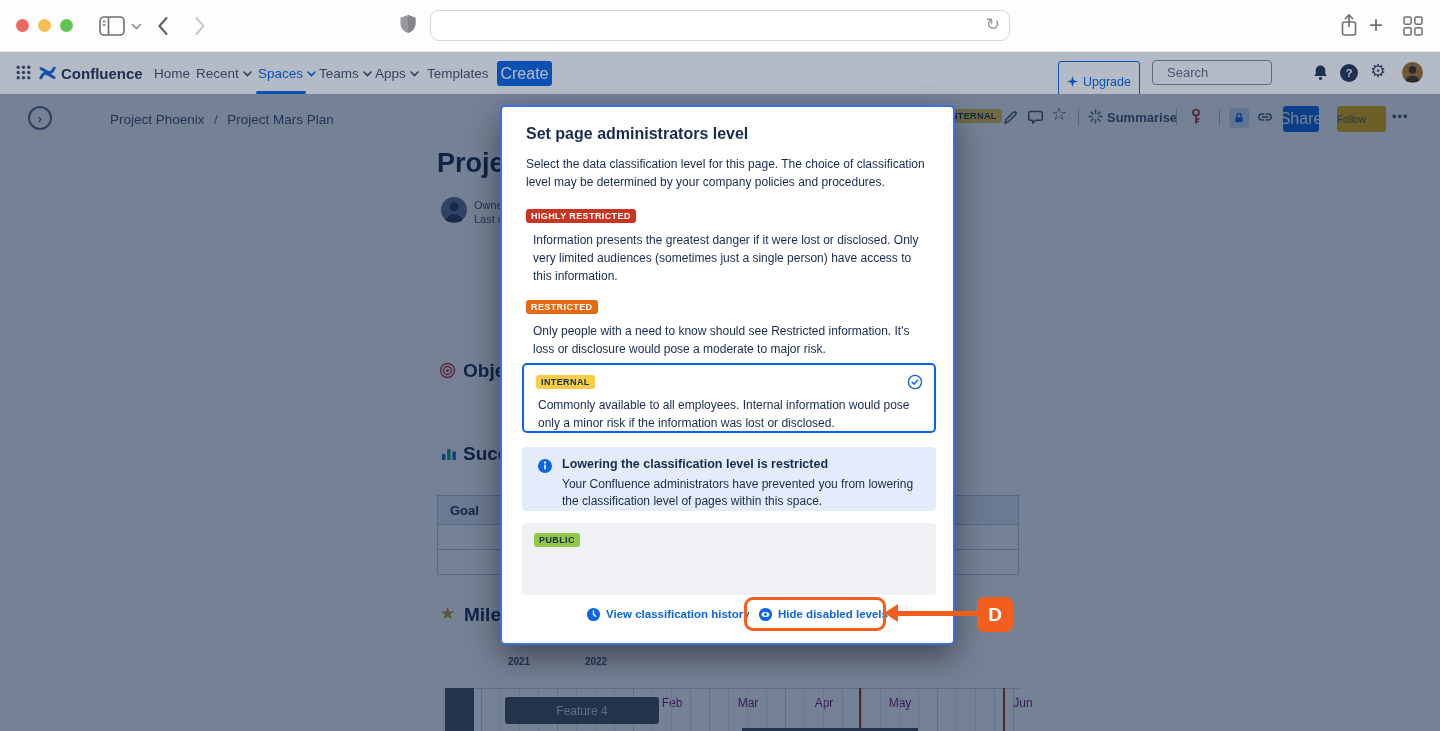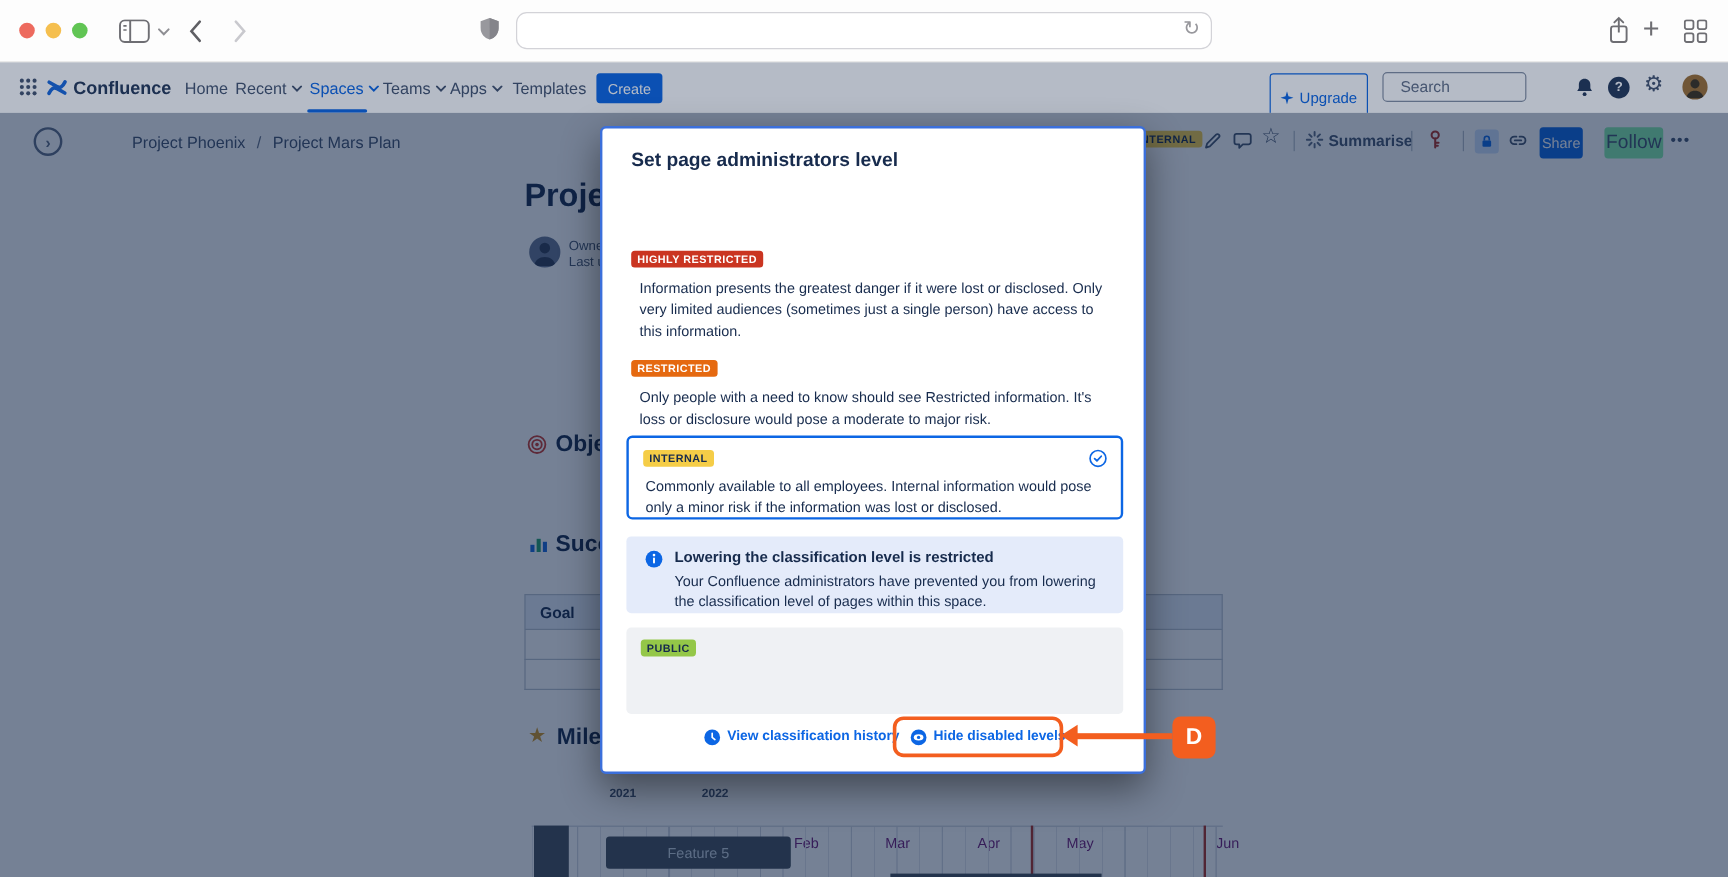--- a/index.html
+++ b/index.html
@@ -13,21 +13,21 @@
   .urlbar { position:absolute; left:430px; top:10px; width:580px; height:31px; border:1px solid #D3D3D8; border-radius:9px; background:#fff; }
   .urlbar input { position:absolute; left:12px; top:4px; width:520px; height:21px; border:none; outline:none; font-size:13px; color:#333; background:transparent; }
   .reload { position:absolute; right:9px; top:3px; font-size:17px; color:#98989D; }
   .chromeicon { color:#6E6E73; }
 
   
   .app { position:absolute; left:0; top:52px; width:1440px; height:679px; background:#fff; z-index:1; }
   .cnav { position:absolute; left:0; top:0; width:1440px; height:42px; background:#fff; }
   .nav-item { position:absolute; top:14px; font-size:13.5px; font-weight:500; color:#44546F; display:inline-flex; align-items:center; gap:4px; }
   .nav-item.active { color:#0C66E4; }
-  .btn-blue { background:#0C66E4; color:#fff; border-radius:3px; font-size:12px; font-weight:500; display:flex; align-items:center; justify-content:center; }
+  .btn-blue { background:#0C66E4; color:#fff; border-radius:3px; font-size:16px; font-weight:500; display:flex; align-items:center; justify-content:center; }
   .btn-outline { border:1px solid #0C66E4; color:#0C66E4; border-radius:3px; font-size:12.5px; font-weight:500; display:flex; align-items:center; justify-content:center; gap:5px; }
   .searchbox { position:absolute; left:1152px; top:8px; width:120px; height:25px; border:1px solid #8590A2; border-radius:4px; display:flex; align-items:center; padding-left:8px; gap:6px; background:#fff; }
   .searchbox input { border:none; outline:none; width:110px; font-size:13px; color:#44546F; background:transparent; }
   .searchbox input::placeholder { color:#626F86; }
 
   .crumbrow { position:absolute; left:0; top:42px; width:1440px; height:44px; background:#fff; }
   .crumb { font-size:13.5px; color:#42526E; }
   .divid { position:absolute; top:58px; width:1px; height:17px; background:#B6BDC9; }
   .badge { display:inline-block; font-size:9px; font-weight:bold; letter-spacing:.4px; padding:3px 5px 2px; border-radius:3px; color:#172B4D; line-height:1; }
 
@@ -250,21 +250,21 @@
       <svg class="abs" style="left:1257px;top:15px;" width="16" height="16" viewBox="0 0 18 18">
         <g fill="none" stroke="#44546F" stroke-width="1.7" stroke-linecap="round">
           <path d="M10.5 5.5h2a3.5 3.5 0 0 1 0 7h-2"></path>
           <path d="M7.5 12.5h-2a3.5 3.5 0 0 1 0-7h2"></path>
           <path d="M6 9h6"></path>
         </g>
       </svg>
       <div class="abs btn-blue" style="left:1283px;top:12px;width:36px;height:26px;">
           <span>Share</span>
         </div>
-      <div class="abs" style="left:1337px;top:12px;width:49px;height:26px;background:#86efac;border-radius:3px;color:#42526E;font-size:16px;display:flex;align-items:center;justify-content:center;">
+      <div class="abs" style="left:1337px;top:12px;width:49px;height:26px;background:#eab308;border-radius:3px;color:#42526E;font-size:10px;display:flex;align-items:center;">
           <span>Follow</span>
         </div>
       <div class="abs" style="left:1392px;top:15px;font-size:13px;letter-spacing:1px;color:#42526E;">•••</div>
     </div>
 
     <div class="abs" style="left:437px;top:96px;font-size:27px;font-weight:bold;color:#172B4D;">Projec</div>
 
     <div class="abs" style="left:441px;top:145px;width:26px;height:26px;border-radius:50%;background:#64738F;overflow:hidden;">
       <svg width="26" height="26" viewBox="0 0 20 20">
         <circle cx="10" cy="7.5" r="3.4" fill="#2E3A52"></circle>
@@ -307,32 +307,33 @@
     <div class="mo" style="left:596px;">Jan</div>
     <div class="mo" style="left:672px;">Feb</div>
     <div class="mo" style="left:748px;">Mar</div>
     <div class="mo" style="left:824px;">Apr</div>
     <div class="mo" style="left:900px;">May</div>
     <div class="mo" style="left:977px;margin-left:46px;">Jun</div>
 
     <div class="grid"></div>
     <div class="gbar" style="left:445px;top:636px;width:29px;height:43px;"></div>
     <div class="gbar" style="left:505px;top:645px;width:154px;height:27px;border-radius:3px;display:flex;align-items:center;justify-content:center;color:#C7D1DB;font-size:12px;">
-        <span>Feature 5</span>
+        <span>Feature 4</span>
       </div>
     <div class="redline" style="left:859px;"></div>
     <div class="redline" style="left:1003px;"></div>
     <div class="gbar" style="left:742px;top:676px;width:176px;height:3px;"></div>
   </div>
 
   <div class="dim-nav"></div>
   <div class="dim-content"></div>
 
   <div class="modal">
     <div class="m-title">Set page administrators level</div>
+    <div class="m-body abs" style="left:24px;top:48px;width:416px;">Select the data classification level for this page. The choice of classification level may be determined by your company policies and procedures.</div>
 
     <span class="lvl-badge abs" style="left:24px;top:102px;background:#CA3521;color:#fff;">HIGHLY RESTRICTED</span>
     <div class="m-body abs" style="left:31px;top:124px;width:400px;">Information presents the greatest danger if it were lost or disclosed. Only very limited audiences (sometimes just a single person) have access to this information.</div>
 
     <span class="lvl-badge abs" style="left:24px;top:193px;background:#E56910;color:#fff;">RESTRICTED</span>
     <div class="m-body abs" style="left:31px;top:215px;width:400px;">Only people with a need to know should see Restricted information. It's loss or disclosure would pose a moderate to major risk.</div>
 
     <div class="card-sel">
       <span class="lvl-badge abs" style="left:12px;top:10px;background:#F5CD47;color:#172B4D;">INTERNAL</span>
       <svg class="abs" style="right:11px;top:9px;" width="16" height="16" viewBox="0 0 16 16">

